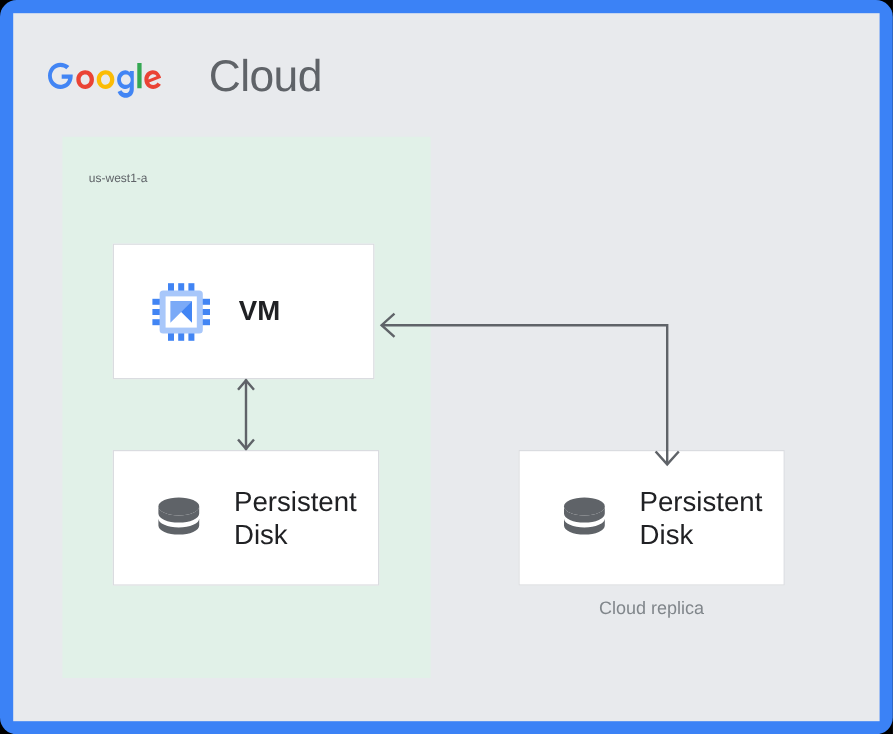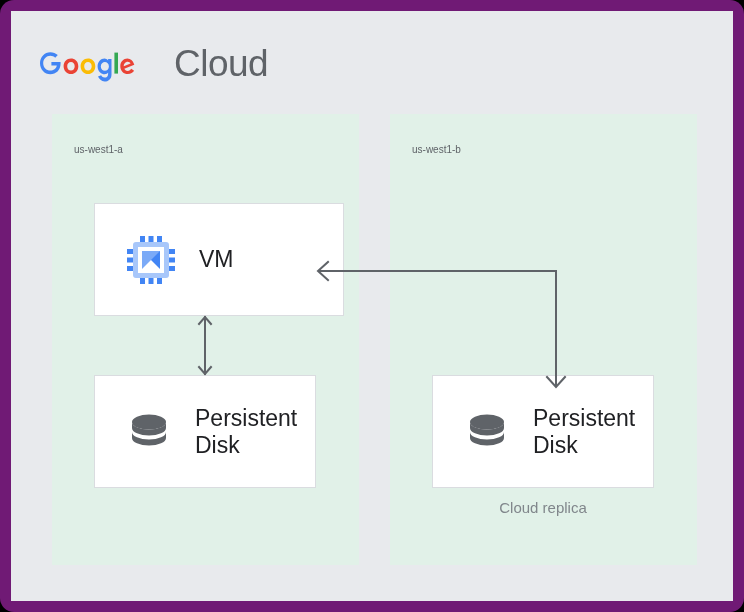--- a/index.html
+++ b/index.html
@@ -12,21 +12,21 @@
     height: 612px;
     font-family: "Liberation Sans", sans-serif;
     overflow: hidden;
   }
 
   
   #frame {
     position: absolute;
     left: 0; top: 0;
     width: 744px; height: 612px;
-    background: #701a75;
+    background: #3b82f6;
     border-radius: 14px;
   }
   #canvas {
     position: absolute;
     left: 11px; top: 11px;
     width: 722px; height: 590px;
     background: #E8EAED;
     overflow: hidden;
   }
 
@@ -79,21 +79,21 @@
     color: #202124;
     line-height: 1.17;
     margin-left: 22px;
     white-space: pre-line;
   }
   .card-icon {
     flex: none;
     display: block;
   }
 
-  #card-vm         { left: 83px;  top: 192px; width: 250px; height: 113px; }
+  #card-vm         { left: 83px;  top: 192px; width: 218px; height: 113px; font-weight: bold; }
   #card-pd-left    { left: 83px;  top: 364px; width: 222px; height: 113px; }
   #card-pd-right   { left: 421px; top: 364px; width: 222px; height: 113px; }
 
   .replica-label {
     position: absolute;
     left: 421px;
     top: 488px;
     width: 222px;
     text-align: center;
     font-size: 15px;
@@ -129,23 +129,20 @@
 
         <path fill="#EA4335" d="M87.4 15.6c-3.8 0-7.1 3.1-7.1 7.7 0 4.9 3.6 7.8 7.4 7.8 3.2 0 5.2-1.8 6.4-3.4l-2.9-1.9c-0.7 1.1-1.8 2.1-3.5 2.1-1.9 0-2.8-1.1-3.4-2.1l10.0-4.1-0.5-1.2c-1.0-2.4-3.2-4.9-6.4-4.9zm0.2 3.2c1.4 0 2.5 0.8 2.9 1.7l-6.7 2.8c-0.3-2.2 1.8-4.5 3.8-4.5z"></path>
       </svg>
       <span class="gc-text">Cloud</span>
     </div>
 
     <div class="zone" id="zone-a">
       <span class="zone-label">us-west1-a</span>
     </div>
 
-    <div class="zone" id="zone-b">
-      <span class="zone-label">us-west1-b</span>
-    </div>
 
     <div class="card" id="card-vm">
       <svg class="card-icon" width="52" height="52" viewBox="0 0 52 52">
 
         <rect x="15" y="2" width="5" height="8" fill="#4285F4"></rect>
         <rect x="23.5" y="2" width="5" height="8" fill="#4285F4"></rect>
         <rect x="32" y="2" width="5" height="8" fill="#4285F4"></rect>
 
         <rect x="15" y="42" width="5" height="8" fill="#4285F4"></rect>
         <rect x="23.5" y="42" width="5" height="8" fill="#4285F4"></rect>

